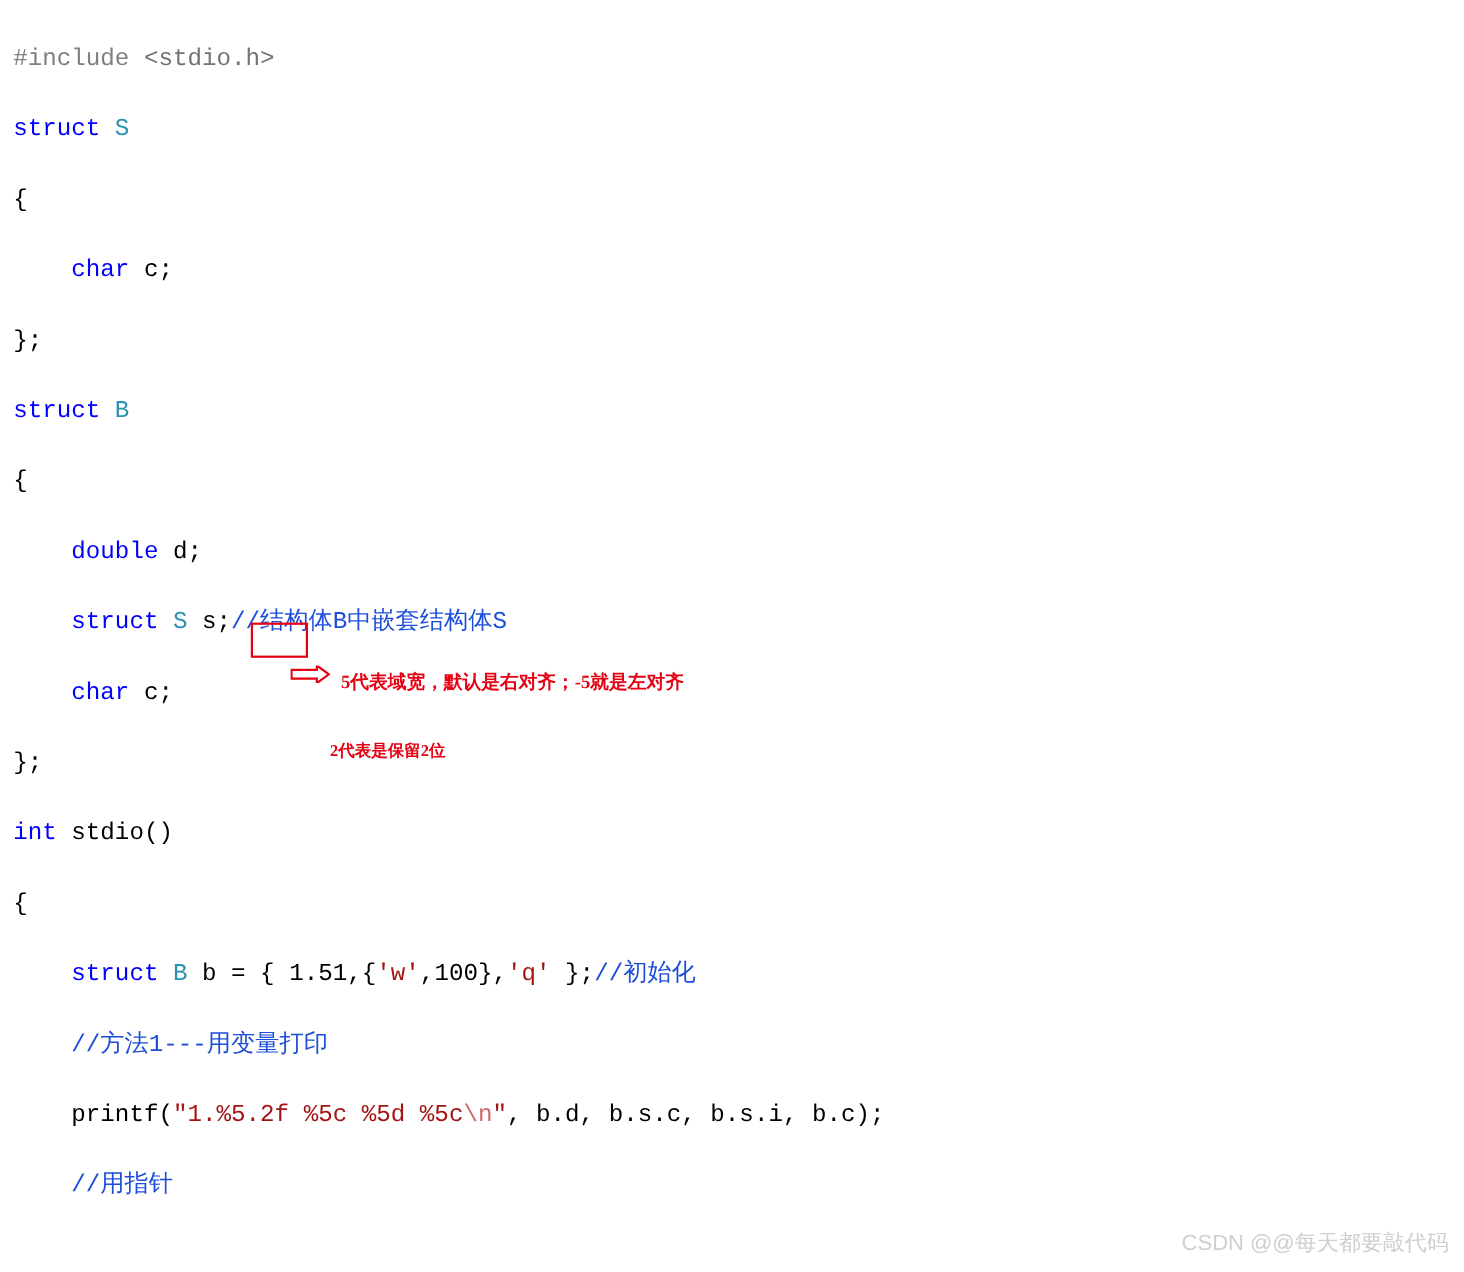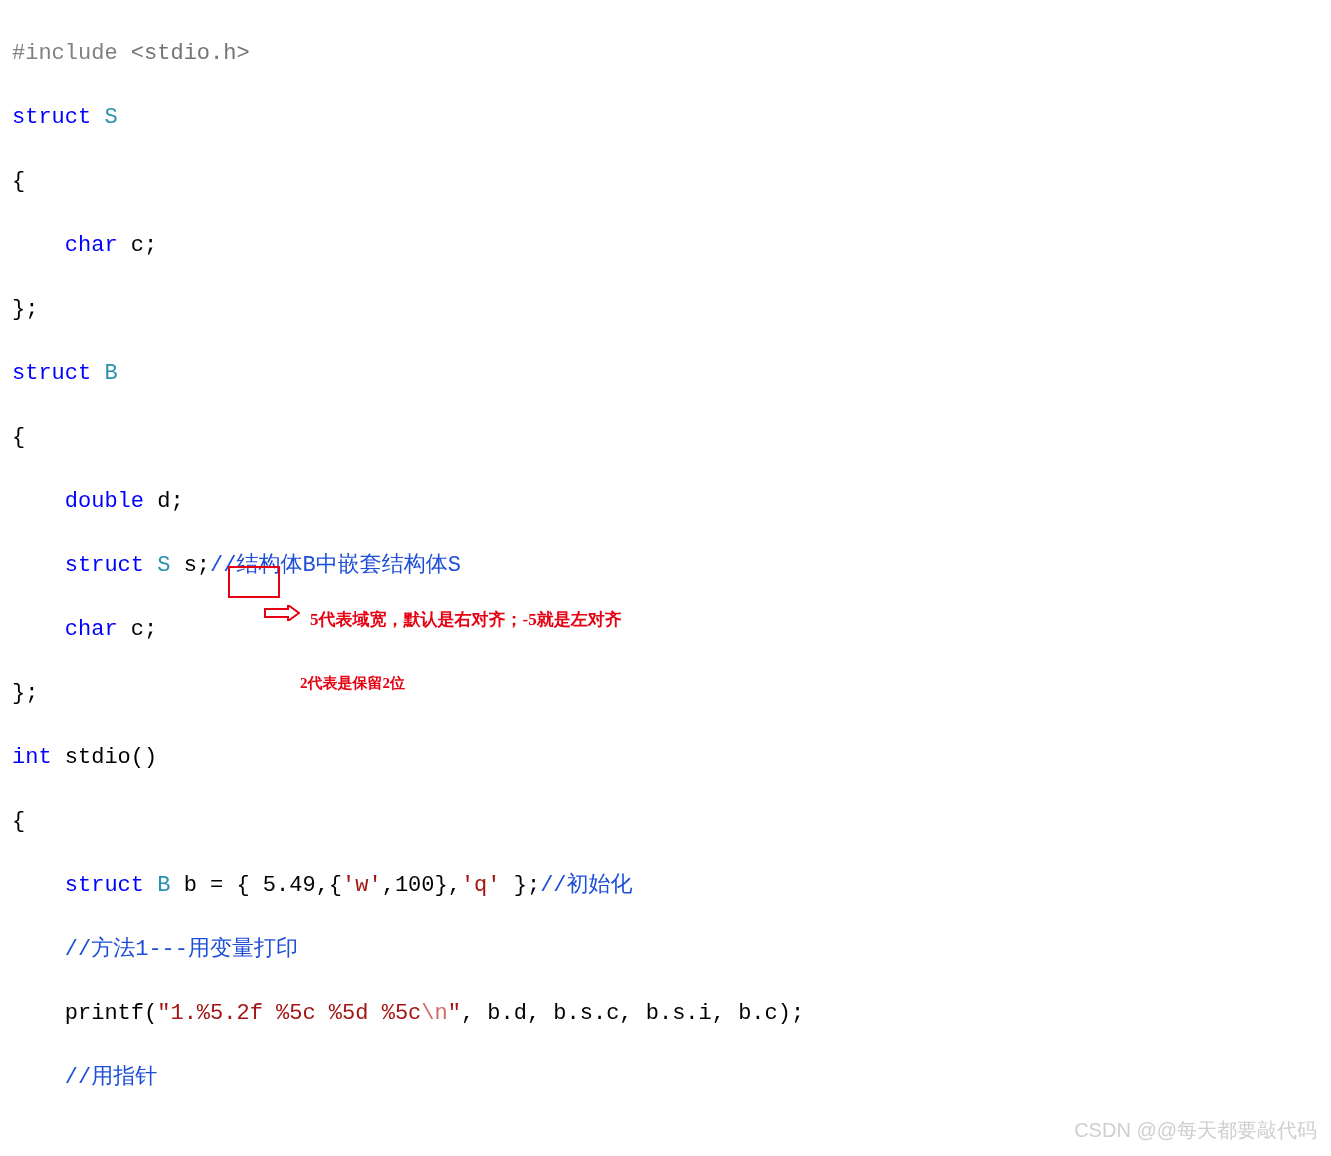--- a/index.html
+++ b/index.html
@@ -91,21 +91,21 @@
 <div class="line">    <span class="kw-char">char </span><span>c;</span></div>
 <div class="line"><span>};</span></div>
 <div class="line"><span class="kw-struct">struct </span><span class="type-name">B</span></div>
 <div class="line"><span>{</span></div>
 <div class="line">    <span class="kw-double">double </span><span>d;</span></div>
 <div class="line">    <span class="kw-struct">struct </span><span class="type-name">S</span><span> s;</span><span class="comment">//结构体B中嵌套结构体S</span></div>
 <div class="line">    <span class="kw-char">char </span><span>c;</span></div>
 <div class="line"><span>};</span></div>
 <div class="line"><span class="kw-int">int </span><span>stdio()</span></div>
 <div class="line"><span>{</span></div>
-<div class="line">    <span class="kw-struct">struct </span><span class="type-name">B</span><span> b = { </span><span>5.49</span><span>,{</span><span class="charlit">'w'</span><span>,</span><span>100</span><span>},</span><span class="charlit">'q'</span><span> };</span><span class="comment">//初始化</span></div>
+<div class="line">    <span class="kw-struct">struct </span><span class="type-name">B</span><span> b = { </span><span>1.51</span><span>,{</span><span class="charlit">'w'</span><span>,</span><span>100</span><span>},</span><span class="charlit">'q'</span><span> };</span><span class="comment">//初始化</span></div>
 <div class="line">    <span class="comment">//方法1---用变量打印</span></div>
 <div class="line">    <span>printf(</span><span class="fmt">"1.%</span><span class="fmt">5.2</span><span class="fmt">f %5c %5d %5c</span><span class="escape">\n</span><span class="fmt">"</span><span>, b.d, b.s.c, b.s.i, b.c);</span></div>
 <div class="line">    <span class="comment">//用指针</span></div>
 
 
 
 
 
 
 

